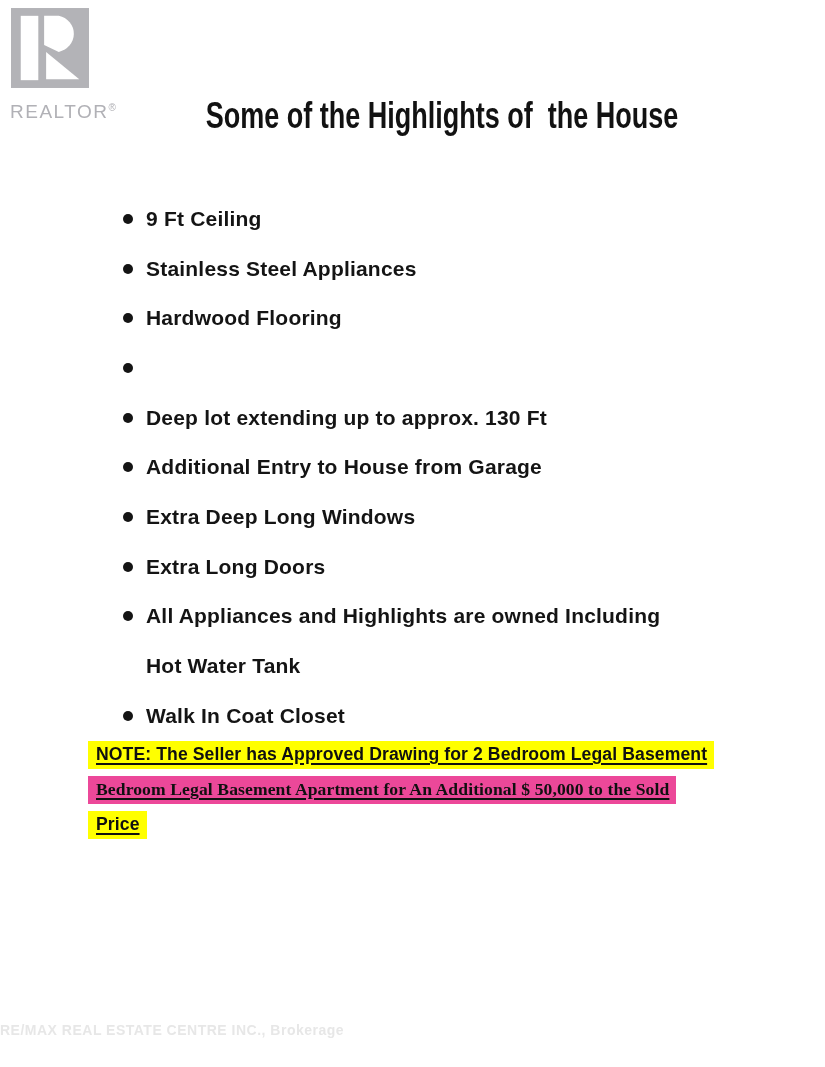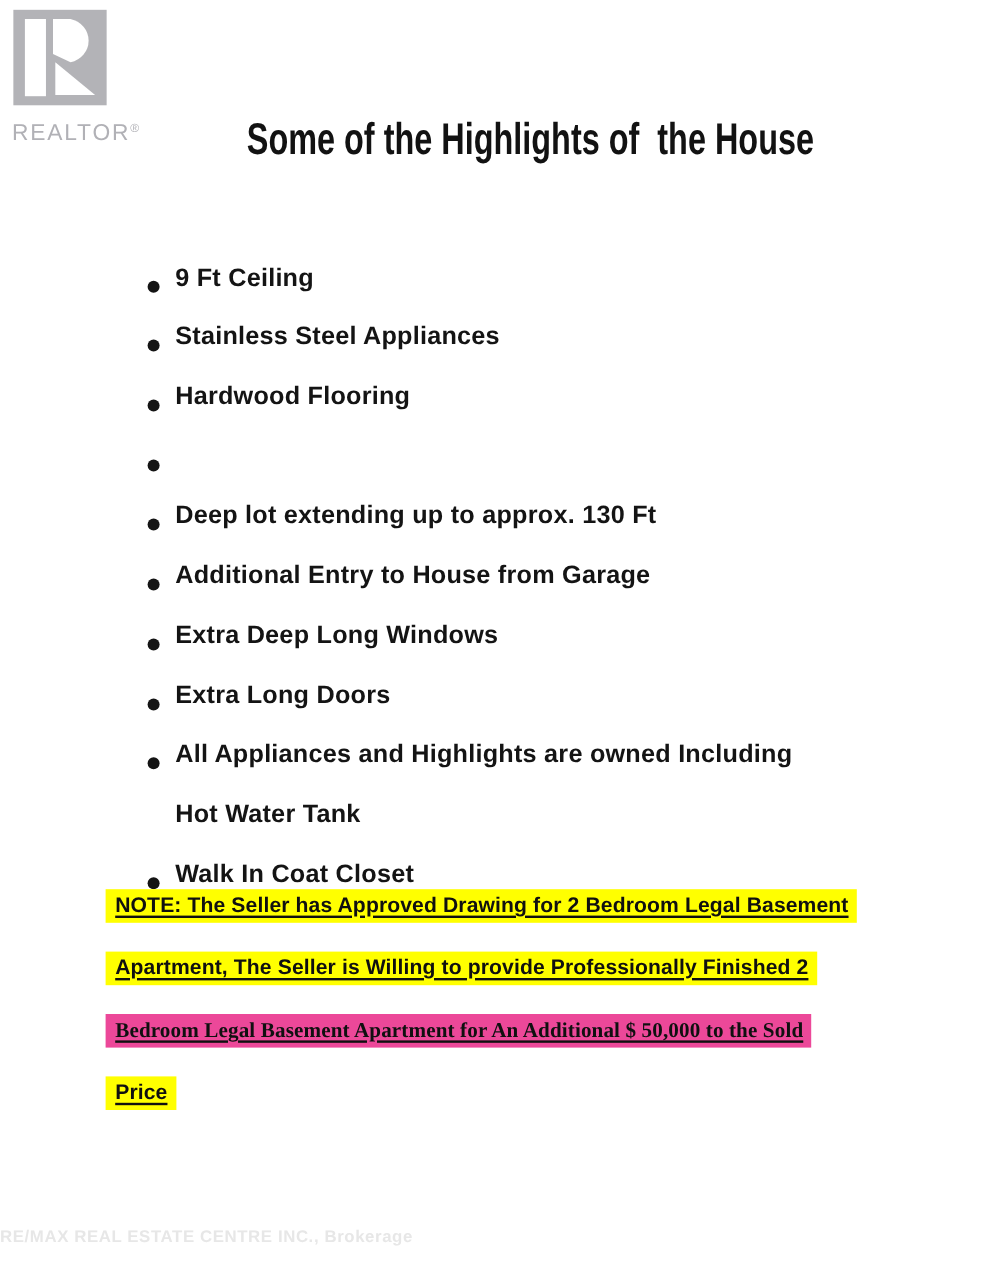--- a/index.html
+++ b/index.html
@@ -28,34 +28,34 @@
   .title{
     position:absolute;left:442px;top:96px;margin:0;
     font-size:37px;line-height:40px;font-weight:bold;color:#121212;
     white-space:pre;
     transform:scaleX(0.73) translateX(-50%);
     transform-origin:left top;
   }
 
   
   .list{position:absolute;left:123px;top:194px;}
-  .row{display:flex;align-items:flex-end;height:49.7px;}
+  .row{display:flex;align-items:center;height:49.7px;}
   .dot{
     width:10px;height:10px;border-radius:50%;
     background:#141414;margin-right:13px;flex:none;
   }
   .row.no-bullet .dot{visibility:hidden;}
   .row .txt{
     font-size:21px;font-weight:bold;color:#141414;
     letter-spacing:0.2px;white-space:pre;
   }
 
   
   .note{position:absolute;left:88px;top:741px;}
-  .note-line{height:52px;}
+  .note-line{height:35px;}
   .hl{
     display:inline-block;
     padding:3px 7px 4px 8px;
     font-size:17.6px;font-weight:bold;color:#101010;
     letter-spacing:0.1px;white-space:pre;
     text-decoration:underline;
     text-decoration-thickness:2px;
     text-underline-offset:3px;
   }
 
@@ -128,23 +128,20 @@
       <span class="dot"></span>
       <span class="txt">Walk In Coat Closet</span>
     </div>
   </div>
 
   <div class="note">
     <div class="note-line">
       <span class="hl" style="background-color: rgb(255, 255, 0);">NOTE: The Seller has Approved Drawing for 2 Bedroom Legal Basement</span>
     </div>
     <div class="note-line">
-      <span class="hl" style="background-color: rgb(255, 255, 0);">Apartment, The Seller is Willing to provide Professionally Finished 2</span>
-    </div>
-    <div class="note-line">
       <span class="hl" style="background-color: #ec4899; font-family: Liberation Serif, serif;">Bedroom Legal Basement Apartment for An Additional $ 50,000 to the Sold</span>
     </div>
     <div class="note-line">
       <span class="hl" style="background-color: rgb(255, 255, 0);">Price</span>
     </div>
   </div>
 
   <div class="footer">RE/MAX REAL ESTATE CENTRE INC., Brokerage</div>
 
 </div>

